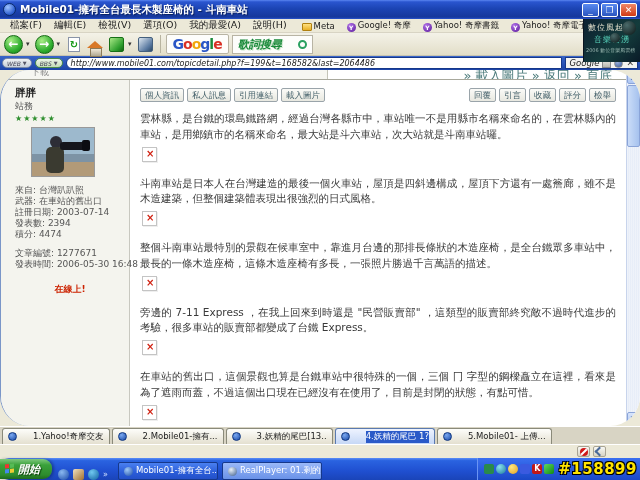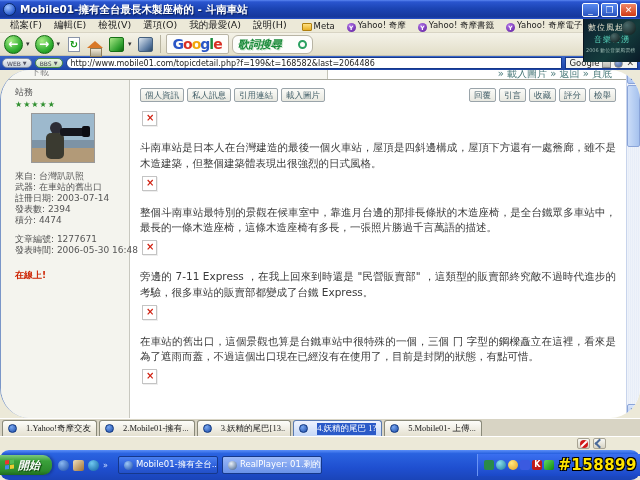--- a/index.html
+++ b/index.html
@@ -30,95 +30,95 @@
   .drop { font-size:7px; color:#333; margin-right:2px; }
   .tool-ico { width:18px; height:18px; display:flex; align-items:center; justify-content:center; border:1px solid transparent; border-radius:2px; }
   .page-ico { width:12px; height:15px; background:#fff; border:1px solid #8a94a8; color:#1a9a1a; font-size:10px; line-height:14px; text-align:center; font-weight:bold; }
   .house { width:0; height:0; border-left:8px solid transparent; border-right:8px solid transparent; border-bottom:7px solid #d87828; position:relative; }
   .house::after { content:""; position:absolute; left:-5px; top:7px; width:10px; height:7px; background:linear-gradient(180deg,#f0e8d8,#b0a890); border:1px solid #8a7a5a; }
   .cube { width:15px; height:15px; border-radius:2px; border:1px solid #167016; background:linear-gradient(135deg,#a8e886,#2d9e2d 70%,#146414); }
   .cube.blue { border-color:#44607e; background:linear-gradient(135deg,#dce6f0,#5878a0 70%,#2c4864); }
   .nav-sep { width:1px; height:18px; background:#b8b4a0; margin:0 2px; }
   .google-btn { background:#fdfdfb; border:1px solid #b8b4a4; border-radius:2px; padding:1px 6px; font-size:14px; font-weight:bold; letter-spacing:-1px; }
   .g1{color:#2a56c6}.g2{color:#d93025}.g3{color:#f2a60c}.g4{color:#2a56c6}.g5{color:#1a8a3a}.g6{color:#d93025}
-  .lyrics-btn { background:#fdfdfb; border:1px solid #b8b4a4; border-radius:6px; padding:1px 5px; display:flex; align-items:center; gap:16px;
+  .lyrics-btn { background:#fdfdfb; border:1px solid #b8b4a4; border-radius:0; padding:1px 5px; display:flex; align-items:center; gap:16px;
     font-size:11px; font-weight:bold; font-style:italic; color:#1a8a3a; text-shadow:1px 1px 0 #cfe8cf; }
   .mag { width:9px; height:9px; border:2px solid #2aa060; border-radius:50%; }
 
   
   .banner { position:absolute; top:19px; right:0; width:57px; height:43px; background:linear-gradient(135deg,#0c2030,#143c3c 60%,#0a1a28);
     color:#bfe8d8; overflow:hidden; border-left:1px solid #0a1420; z-index:5; }
   .banner .b1 { font-size:8px; color:#e8e4d0; padding:3px 0 0 4px; letter-spacing:1px; }
   .banner .b2 { font-size:8px; color:#5ad8c0; padding:1px 0 0 10px; letter-spacing:1px; }
   .banner .b3 { font-size:5px; color:#9ab8b0; padding:2px 0 0 2px; white-space:nowrap; }
   .banner .stone { position:absolute; width:14px; height:14px; border-radius:50%; background:radial-gradient(circle at 35% 30%,#4a6a6a,#0a1414); }
 
   
-  .addrbar { height:14px; display:flex; align-items:center; background:linear-gradient(180deg,#3a66c8,#1c44a8); padding:0 2px; gap:3px; flex:0 0 auto; }
+  .addrbar { height:14px; display:flex; align-items:center; background:linear-gradient(180deg,#3a66c8,#1c44a8); padding:0 2px; gap:3px; flex:0 0 auto;font-style:italic; }
   .pill { height:10px; border-radius:6px; font-size:6px; color:#445; display:flex; align-items:center; padding:0 4px; gap:2px;
     background:linear-gradient(180deg,#f0f2f4,#c8d0da); border:1px solid #7a8aa8; }
   .pill.green { border-color:#4a8a4a; background:linear-gradient(180deg,#eef6e8,#c4dcb8); }
   .pill .pdrop { font-size:5px; color:#556; }
   .addr-field { flex:1; height:12px; background:#fff; border:1px solid #16388a; border-radius:7px 0 0 7px; font-size:8px; color:#222;
     padding:0 4px; white-space:nowrap; overflow:hidden; display:flex; align-items:center; }
   .addr-right { height:12px; background:#f4f4f0; border:1px solid #16388a; display:flex; align-items:center; gap:3px; padding:0 3px; font-size:8.5px; color:#222; }
   .mini-ico { width:9px; height:9px; background:linear-gradient(180deg,#e8e8e0,#b8b8b0); border:1px solid #888; }
   .mini-ico.round { border-radius:50%; background:radial-gradient(circle at 35% 30%,#9ab0d8,#3a5a9a); }
   .addr-x { color:#333; font-size:9px; font-weight:bold; }
 
   
   #content { flex:1 1 auto; display:flex; background:#fff; overflow:hidden; border-left:1px solid #7a96c8;border-radius:30px; }
   .page-col { flex:1; display:flex; flex-direction:column; overflow:hidden; }
   .prev-row { height:10px; display:flex; border-bottom:1px solid #a8a89c; flex:0 0 auto; overflow:hidden; }
   .prev-left { width:327px; border-right:1px solid #c4c4b8; background:#f6f6f1; overflow:hidden; }
   .prev-left span { display:block; margin-top:-4px; padding-left:30px; font-size:9px; color:#888; }
   .prev-right { flex:1; overflow:hidden; text-align:right; }
-  .prev-right span { display:block; margin-top:-3px; padding-right:14px; font-size:10px; color:#4a7a7a; }
+  .prev-right span { display:block; margin-top:-3px; padding-right:14px; font-size:13px; color:#4a7a7a; }
 
   .post { flex:1; display:flex; overflow:hidden; }
   .sidebar { width:129px; flex:0 0 auto; background:#f4f4ee; border-right:1px solid #c8c8c0; padding:6px 4px 0 14px; font-size:9px; color:#555; }
   .author { font-size:10.5px; font-weight:bold; color:#222; }
   .role { margin-top:1px; }
   .stars { color:#2f8f2f; font-size:8px; letter-spacing:1px; margin-top:2px; }
   .avatar { margin:4px 0 8px 16px; width:64px; height:50px; border:1px solid #999; overflow:hidden; }
   .side-line { line-height:11px; white-space:nowrap; }
   .gap8 { height:8px; } .gap14 { height:14px; }
-  .online { color:#cc2200; font-weight:bold; }
+  .online { color:#cc2200; font-weight:bold;text-align:center; }
 
   .content-col { flex:1; padding:8px 10px 0 10px; overflow:hidden; font-size:10.5px; color:#3a3a3a; }
   .btnrow { display:flex; justify-content:space-between; margin-bottom:9px; }
   .bgroup { display:flex; gap:3px; }
   .pbtn { font-size:8.5px; color:#44606a; background:linear-gradient(180deg,#fbfbf8,#e8e8e0); border:1px solid #9aa4aa; border-radius:2px; padding:0 4px; line-height:12px; white-space:nowrap; }
   .para { line-height:1.5; margin-bottom:3px; text-align:justify; }
   .broken { width:15px; height:15px; border:1px solid #c4c4c4; background:#fff; margin:4px 0 14px 2px; position:relative; box-shadow:1px 1px 0 #eee; }
   .broken span { position:absolute; left:3px; top:0px; color:#d02010; font-size:10px; font-weight:bold; }
 
   
   .scrollbar { width:14px; flex:0 0 auto; background:repeating-linear-gradient(90deg,#f2f5fb,#e4ebf7 2px); border-left:1px solid #c8d4ec; display:flex; flex-direction:column; }
   .sb-btn { height:14px; background:linear-gradient(180deg,#d8e4fa,#aec6f2); border:1px solid #8aa4d8; border-radius:2px; color:#2a4a8a; font-size:7px; text-align:center; line-height:12px; }
   .sb-thumb { height:62px; margin-top:1px; background:linear-gradient(90deg,#cadcf8,#a6c2ee); border:1px solid #8aa4d8; border-radius:2px; }
   .sb-spacer { flex:1; }
 
   
   .tabbar { height:18px; background:#d8d4c4; border-top:1px solid #fff; display:flex; align-items:flex-end; gap:2px; padding:1px 2px 0 2px; flex:0 0 auto; }
-  .tab { height:16px; display:flex; align-items:center; gap:9px; background:linear-gradient(180deg,#fdfdfa,#e4e0d0);
-    border:1px solid #8a8a7a; border-bottom:none; border-radius:3px 3px 0 0; padding:0 5px; font-size:8.5px; color:#222; white-space:nowrap;font-family:Liberation Serif, serif; }
+  .tab { height:16px; display:flex; align-items:center; gap:16px; background:linear-gradient(180deg,#fdfdfa,#e4e0d0);
+    border:1px solid #8a8a7a; border-bottom:none; border-radius:3px 3px 0 0; padding:0 5px; font-size:8.5px; color:#222; white-space:nowrap; }
   .tab.active { background:linear-gradient(180deg,#eef3ff,#c6d8f6); border-color:#5a7ab0; }
   .tab-ico { width:9px; height:9px; border-radius:50%; background:radial-gradient(circle at 35% 30%,#7aa8f0,#1a4aa8); border:1px solid #0f3680; }
   .tab.active .hl { background:#2a5ac8; color:#fff; }
 
   
   .statusbar { height:14px; background:#ECE9D8; border-top:1px solid #fff; display:flex; align-items:center; justify-content:flex-end; gap:3px; padding:0 34px 0 4px; flex:0 0 auto; }
   .st-ico { width:13px; height:11px; background:linear-gradient(180deg,#f8f8f4,#d8d4c4); border:1px solid #a8a494; border-radius:2px; display:flex; align-items:center; justify-content:center; }
   .no-ico { width:8px; height:8px; border-radius:50%; background:#d01818; position:relative; }
   .no-ico::after { content:""; position:absolute; left:0px; top:3px; width:8px; height:2px; background:#fff; transform:rotate(-45deg); }
   .wrench-ico { width:7px; height:7px; border-left:2px solid #4a6a9a; border-bottom:2px solid #4a6a9a; transform:rotate(45deg); }
 
   
-  .taskbar { height:30px; background:linear-gradient(180deg,#5a8ef8 0%,#2a63e0 12%,#1f4fd0 60%,#1a44b8 100%); display:flex; align-items:center; flex:0 0 auto;border-radius:9px; }
+  .taskbar { height:22px; background:linear-gradient(180deg,#5a8ef8 0%,#2a63e0 12%,#1f4fd0 60%,#1a44b8 100%); display:flex; align-items:flex-end; flex:0 0 auto;border-radius:9px; }
   .start-btn { height:20px; margin:1px 0; border-radius:0 9px 9px 0; background:linear-gradient(180deg,#7ec87e 0%,#3aa13a 30%,#2d8b2d 80%,#1e6a1e 100%);
     display:flex; align-items:center; gap:3px; padding:0 12px 0 5px; color:#fff; font-weight:bold; font-style:italic; font-size:11px; text-shadow:1px 1px 1px #0a3a0a; box-shadow:2px 0 3px rgba(0,0,0,.3); }
   .flag { width:10px; height:10px; display:grid; grid-template-columns:4px 4px; grid-template-rows:4px 4px; gap:1px; transform:skewY(-6deg); }
   .flag i:nth-child(1){background:#e33} .flag i:nth-child(2){background:#5b5} .flag i:nth-child(3){background:#48e} .flag i:nth-child(4){background:#ec3}
   .qlaunch { display:flex; align-items:center; gap:4px; padding:0 6px; }
   .ql-ico { width:11px; height:11px; border-radius:2px; }
   .chev { color:#cfe0ff; font-size:8px; }
   .task { height:18px; display:flex; align-items:center; gap:3px; padding:0 5px; margin-left:4px; min-width:92px; max-width:100px;
     background:linear-gradient(180deg,#4a80f0,#2a5cd8 60%,#2350c8); border:1px solid #16388a; border-radius:2px; color:#fff; font-size:8.5px; white-space:nowrap; overflow:hidden; }
   .task.light { background:linear-gradient(180deg,#9ab8f8,#6a92e8); }
@@ -149,21 +149,21 @@
     <span class="menu-item">我的最愛(A)</span>
     <span class="menu-item">說明(H)</span>
     <span class="lb-sep"></span>
     <span class="link-item">
         <span class="folder-ico"></span>
         <span>Meta</span>
       </span>
     <span class="lb-sep"></span>
     <span class="link-item">
         <span class="y-ico">Y</span>
-        <span>Yahoo! 奇摩</span>
+        <span>Google! 奇摩</span>
       </span>
     <span class="lb-sep"></span>
     <span class="link-item">
         <span class="y-ico">Y</span>
         <span>Yahoo! 奇摩書籤</span>
       </span>
     <span class="lb-sep"></span>
     <span class="link-item">
         <span class="y-ico">Y</span>
         <span>Yahoo! 奇摩電子...</span>
@@ -235,20 +235,21 @@
             <span>下載</span>
           </div>
         <div class="prev-right">
             <span>» 載入圖片 » 返回 » 頁底</span>
           </div>
       </div>
 
       <div class="post">
 
         <div class="sidebar">
+          <div class="author">胖胖</div>
           <div class="role side-line">站務</div>
           <div class="stars">★★★★★</div>
           <div class="avatar">
             <svg width="64" height="50" viewBox="0 0 64 50" xmlns="http://www.w3.org/2000/svg">
               <rect width="64" height="30" fill="#9db9cd"></rect>
               <rect y="26" width="64" height="10" fill="#7d93a5"></rect>
               <rect y="34" width="64" height="16" fill="#b29a78"></rect>
               <circle cx="24" cy="14" r="6" fill="#2d2d36"></circle>
               <rect x="14" y="19" width="18" height="26" rx="5" fill="#3a3a30"></rect>
               <rect x="28" y="14" width="26" height="8" rx="3" fill="#15151c"></rect>
@@ -277,20 +278,21 @@
             </div>
             <div class="bgroup">
               <span class="pbtn">回覆</span>
               <span class="pbtn">引言</span>
               <span class="pbtn">收藏</span>
               <span class="pbtn">評分</span>
               <span class="pbtn">檢舉</span>
             </div>
           </div>
 
+          <div class="para">雲林縣，是台鐵的環島鐵路網，經過台灣各縣市中，車站唯一不是用縣市名稱來命名的，在雲林縣內的車站，是用鄉鎮市的名稱來命名，最大站是斗六車站，次大站就是斗南車站囉。</div>
           <div class="broken">
               <span>×</span>
             </div>
           <div class="para">斗南車站是日本人在台灣建造的最後一個火車站，屋頂是四斜邊構成，屋頂下方還有一處簷廊，雖不是木造建築，但整個建築體表現出很強烈的日式風格。</div>
           <div class="broken">
               <span>×</span>
             </div>
           <div class="para">整個斗南車站最特別的景觀在候車室中，靠進月台邊的那排長條狀的木造座椅，是全台鐵眾多車站中，最長的一條木造座椅，這條木造座椅有多長，一張照片勝過千言萬語的描述。</div>
           <div class="broken">
               <span>×</span>

